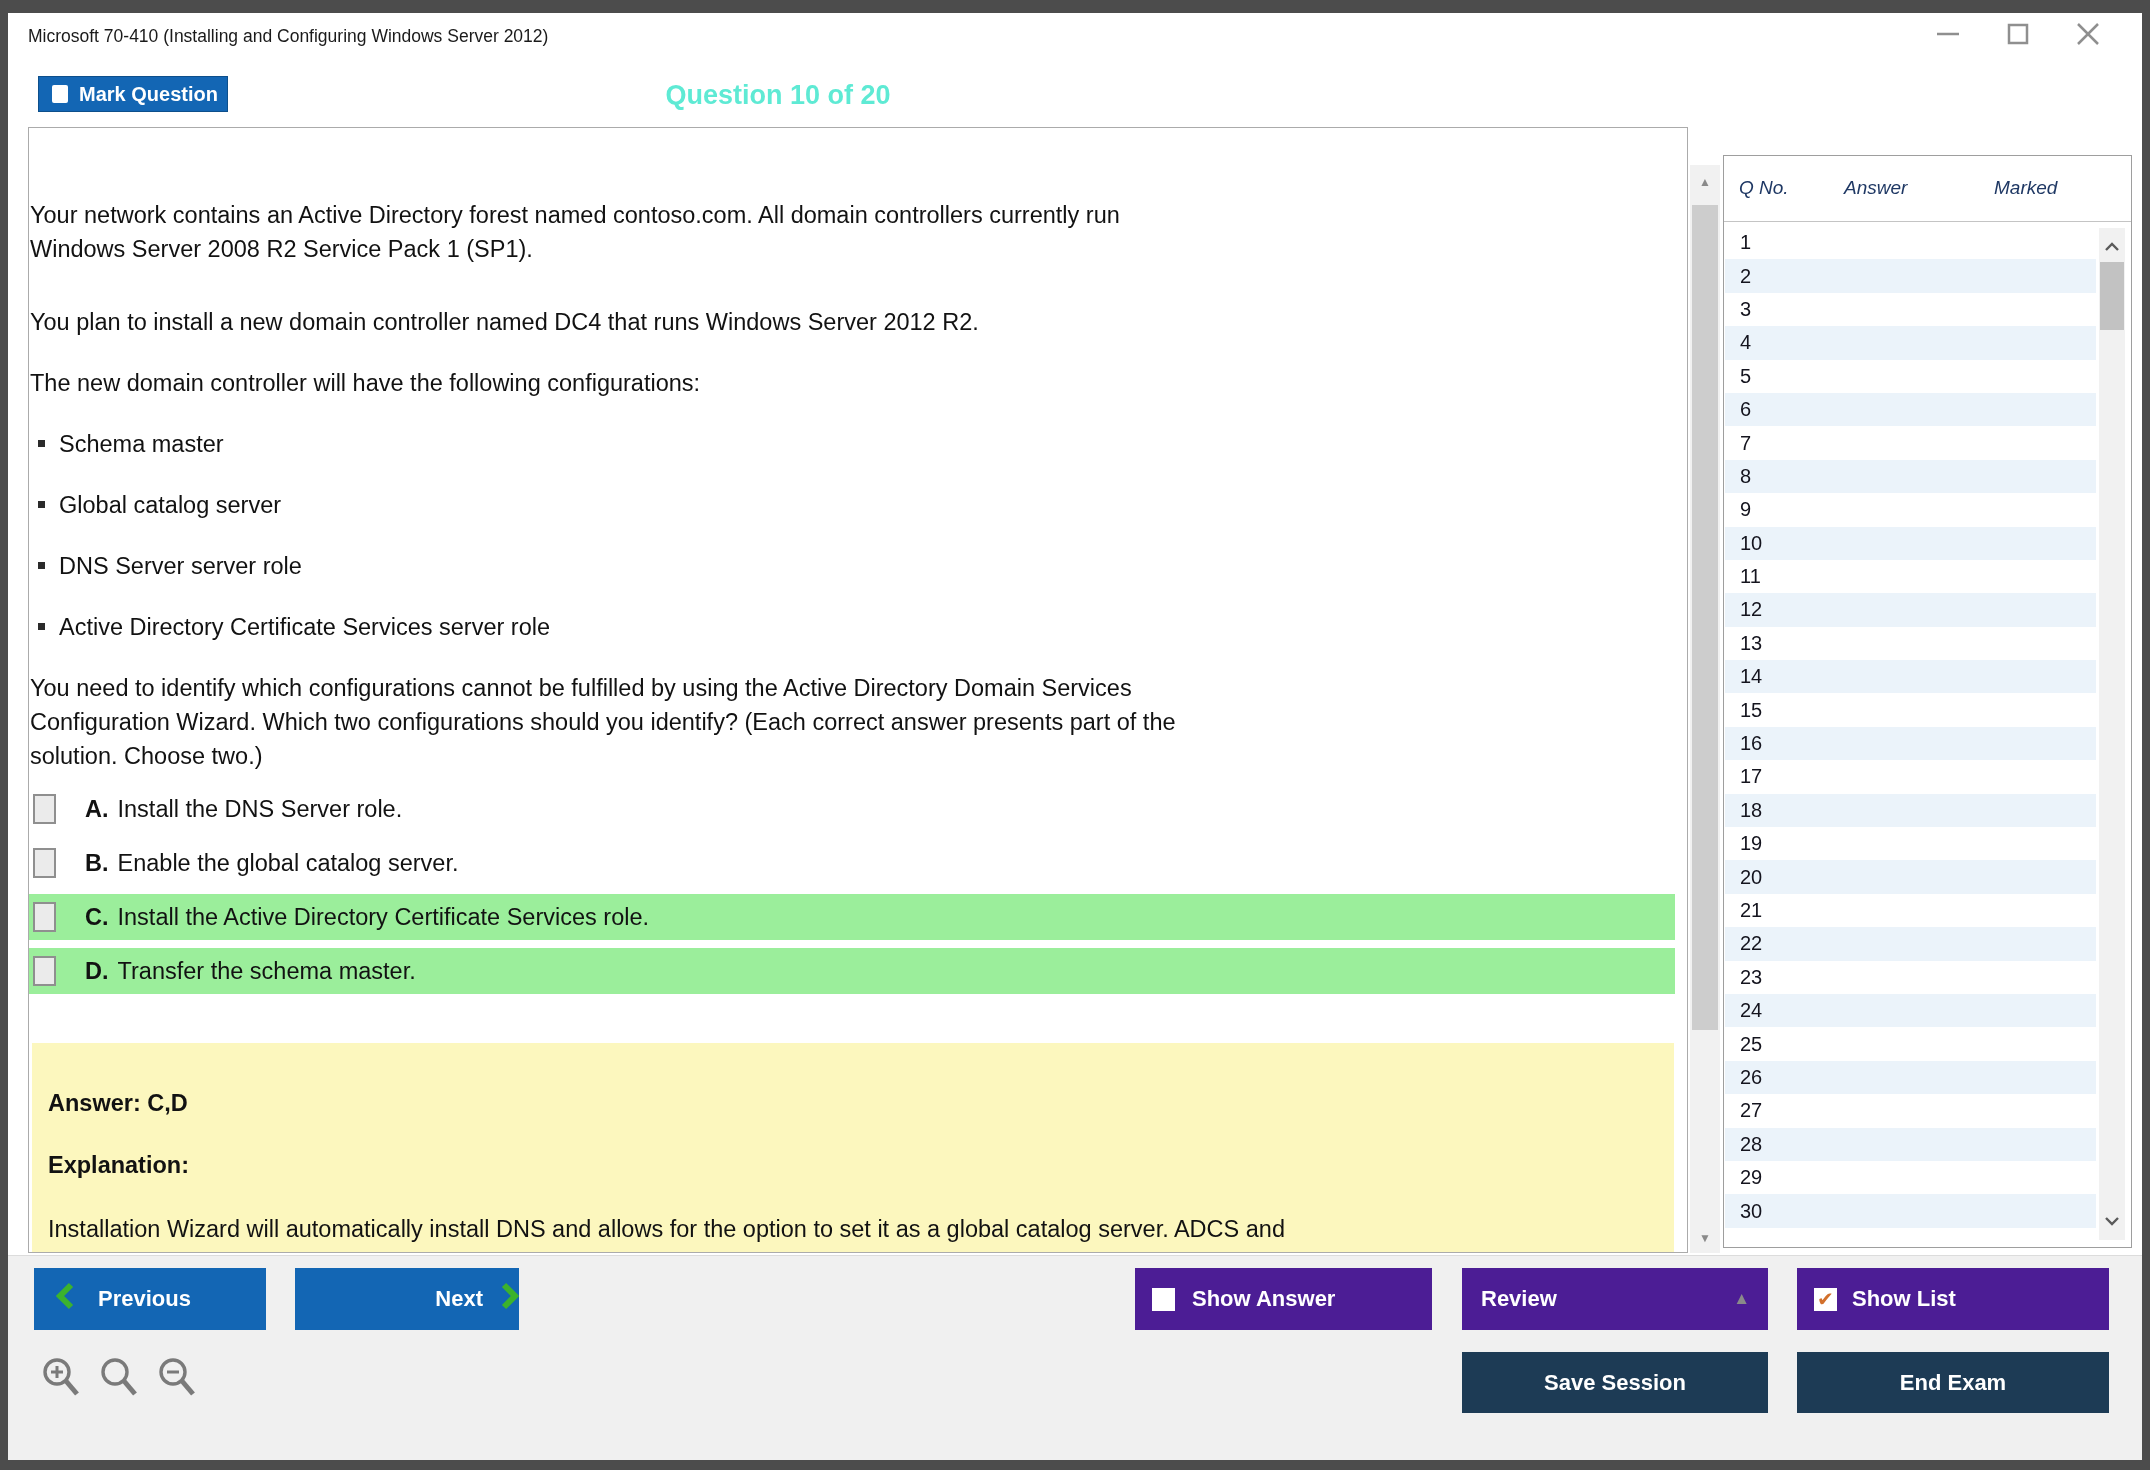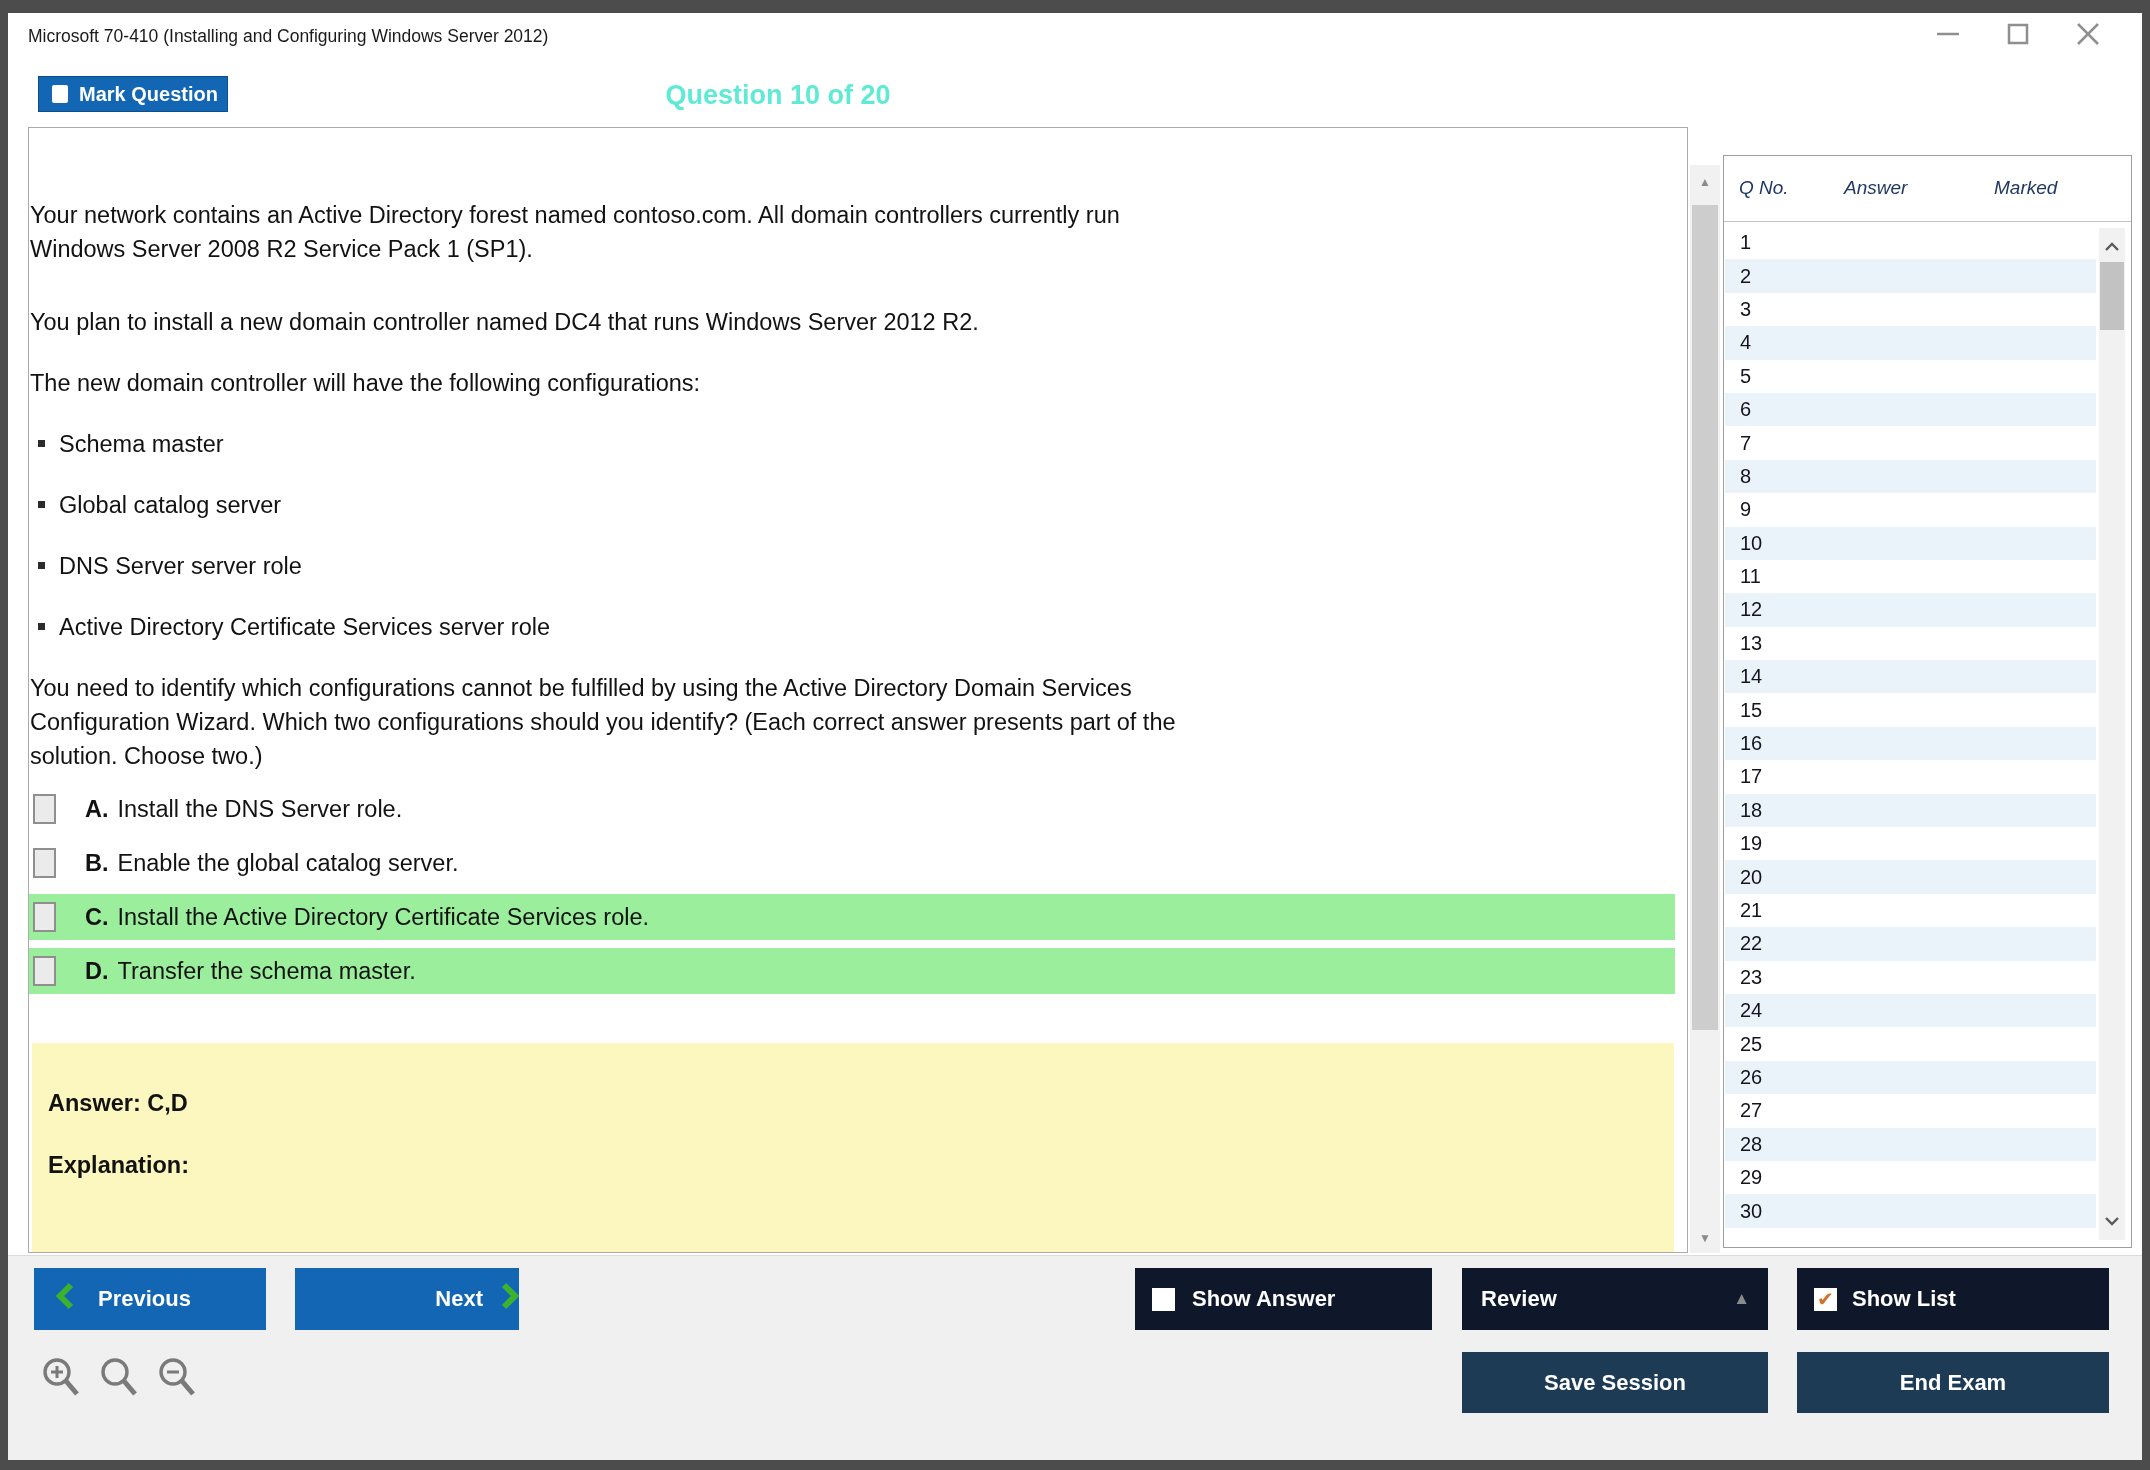--- a/index.html
+++ b/index.html
@@ -60,21 +60,21 @@
   .sb-row:nth-child(even){background:#ebf3fa;}
   .list-scroll{position:absolute;right:6px;top:72px;width:26px;height:1012px;background:#f1f1f1;}
   .list-thumb{position:absolute;left:1px;top:34px;width:24px;height:68px;background:#c2c2c2;}
   .chev{display:flex;align-items:center;justify-content:center;position:absolute;left:0;width:26px;height:26px;}
 
   
   .footer{position:absolute;left:8px;right:8px;top:1255px;bottom:10px;background:#f0f0f0;border-top:1px solid #dcdcdc;}
   .btn{position:absolute;display:flex;align-items:center;color:#ffffff;font-weight:700;font-size:22px;
        box-sizing:border-box;cursor:default;}
   .btn-blue{background:#1366b4;}
-  .btn-orange{background:#0f172a;}
+  .btn-orange{background:#4c1d95;}
   .btn-navy{background:#1d3b55;}
   .btn-prev{left:34px;top:1268px;width:232px;height:62px;padding-left:22px;gap:24px;}
   .btn-next{left:295px;top:1268px;width:224px;height:62px;justify-content:flex-end;padding-right:0;gap:18px;}
   .btn-show-answer{left:1135px;top:1268px;width:297px;height:62px;padding-left:17px;gap:17px;}
   .btn-review{left:1462px;top:1268px;width:306px;height:62px;padding-left:19px;padding-right:18px;justify-content:space-between;}
   .btn-show-list{left:1797px;top:1268px;width:312px;height:62px;padding-left:17px;gap:15px;}
   .btn-save{left:1462px;top:1352px;width:306px;height:61px;justify-content:center;}
   .btn-end{left:1797px;top:1352px;width:312px;height:61px;justify-content:center;}
   .white-box{width:23px;height:23px;background:#ffffff;flex:none;display:flex;align-items:center;justify-content:center;}
   .orange-check{color:#d2702c;font-size:20px;font-weight:700;line-height:1;}
@@ -163,20 +163,21 @@
       <div class="option-row highlight">
         <span class="opt-box"></span>
         <span class="opt-letter">D.</span>
         <span class="opt-text">Transfer the schema master.</span>
       </div>
     </div>
 
   <div class="answer-box">
     <div class="ans-line ans-answer">Answer: C,D</div>
     <div class="ans-line ans-expl-head">Explanation:</div>
+    <div class="ans-line ans-expl-text">Installation Wizard will automatically install DNS and allows for the option to set it as a global catalog server. ADCS and</div>
   </div>
 
   <div class="main-scroll">
     <div class="scroll-arrow" style="top:4px;">▲</div>
     <div class="main-thumb"></div>
     <div class="scroll-arrow" style="bottom:2px;">▼</div>
   </div>
 
   <div class="sidebar">
     <div class="sb-header">

